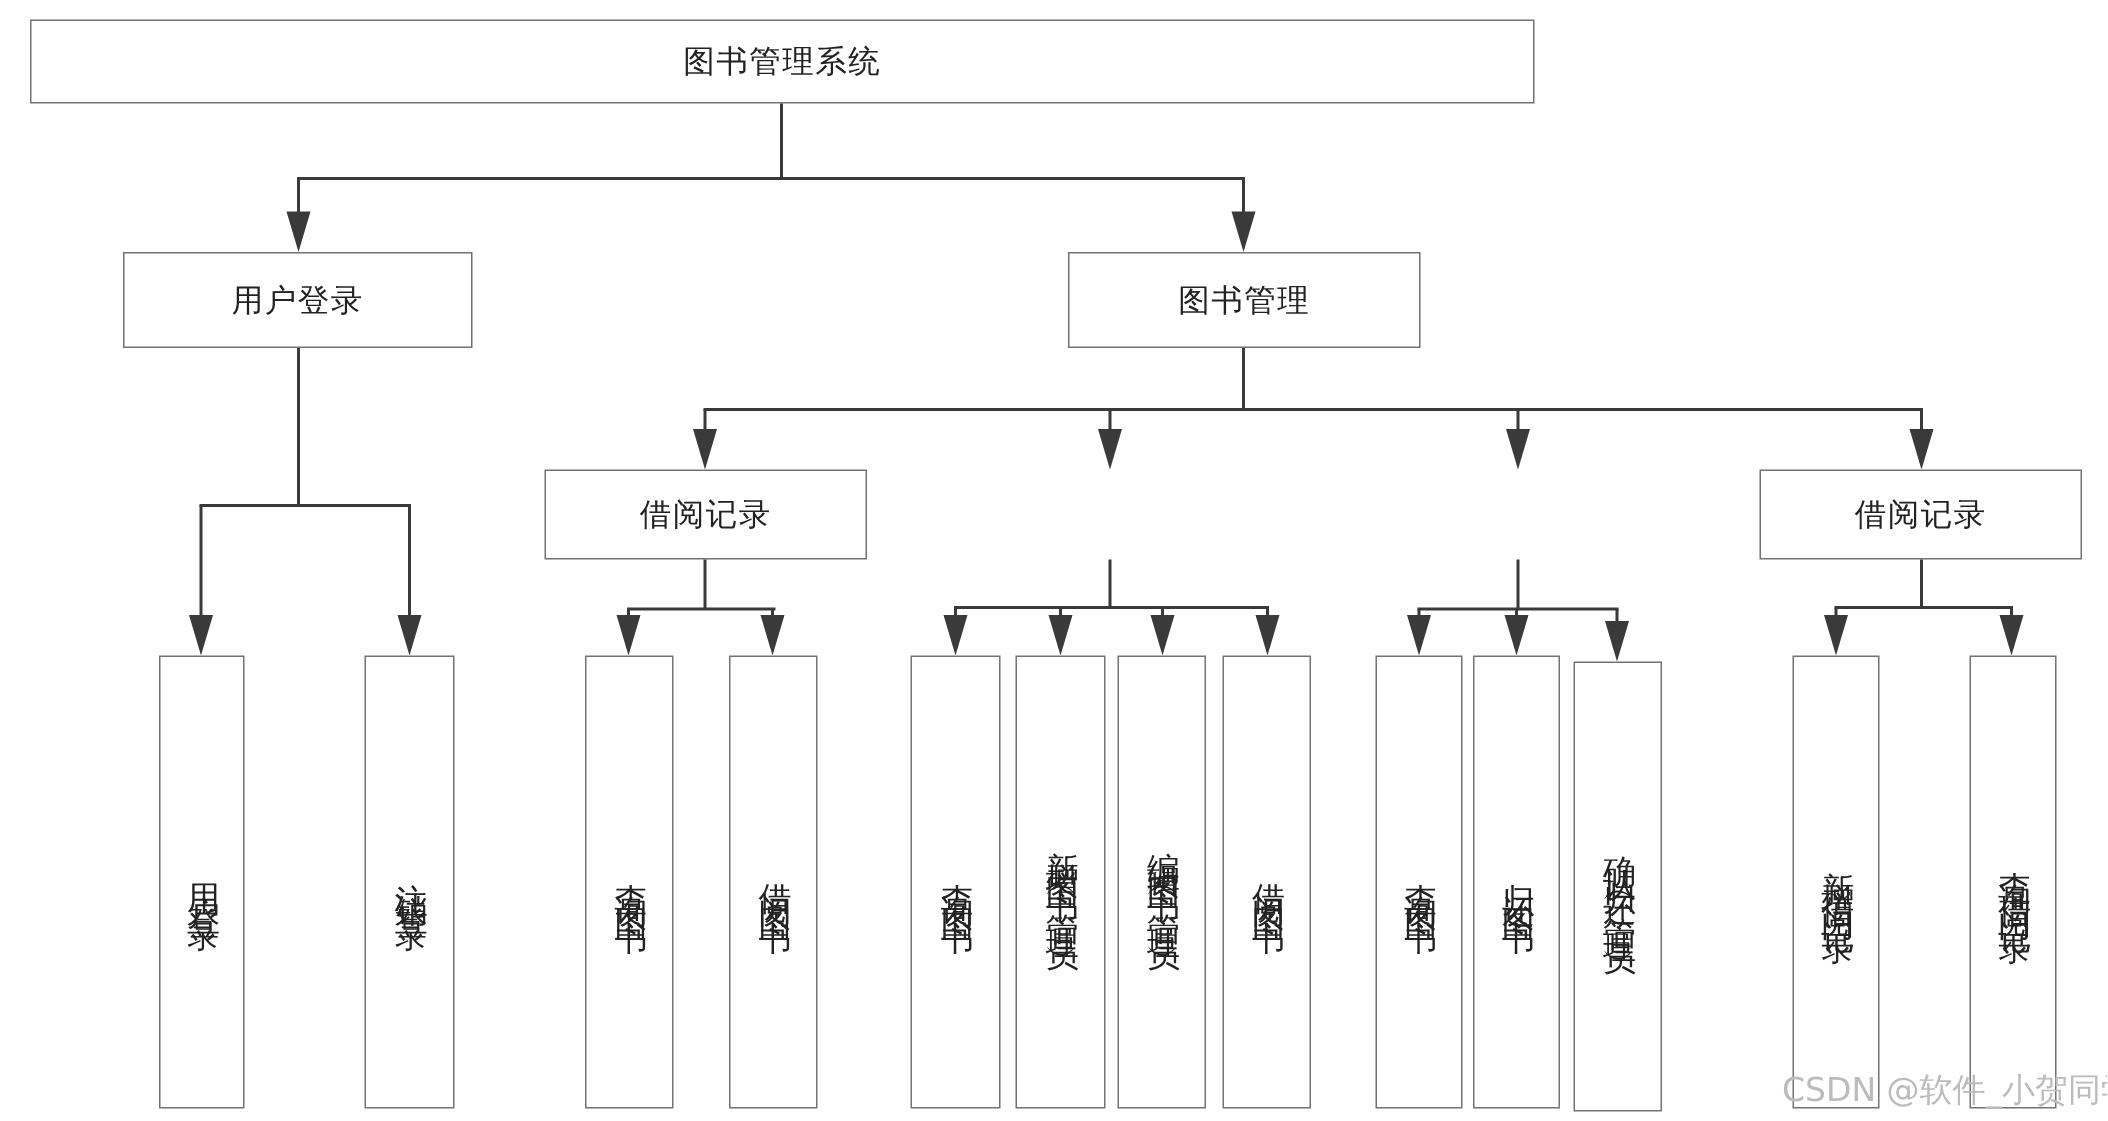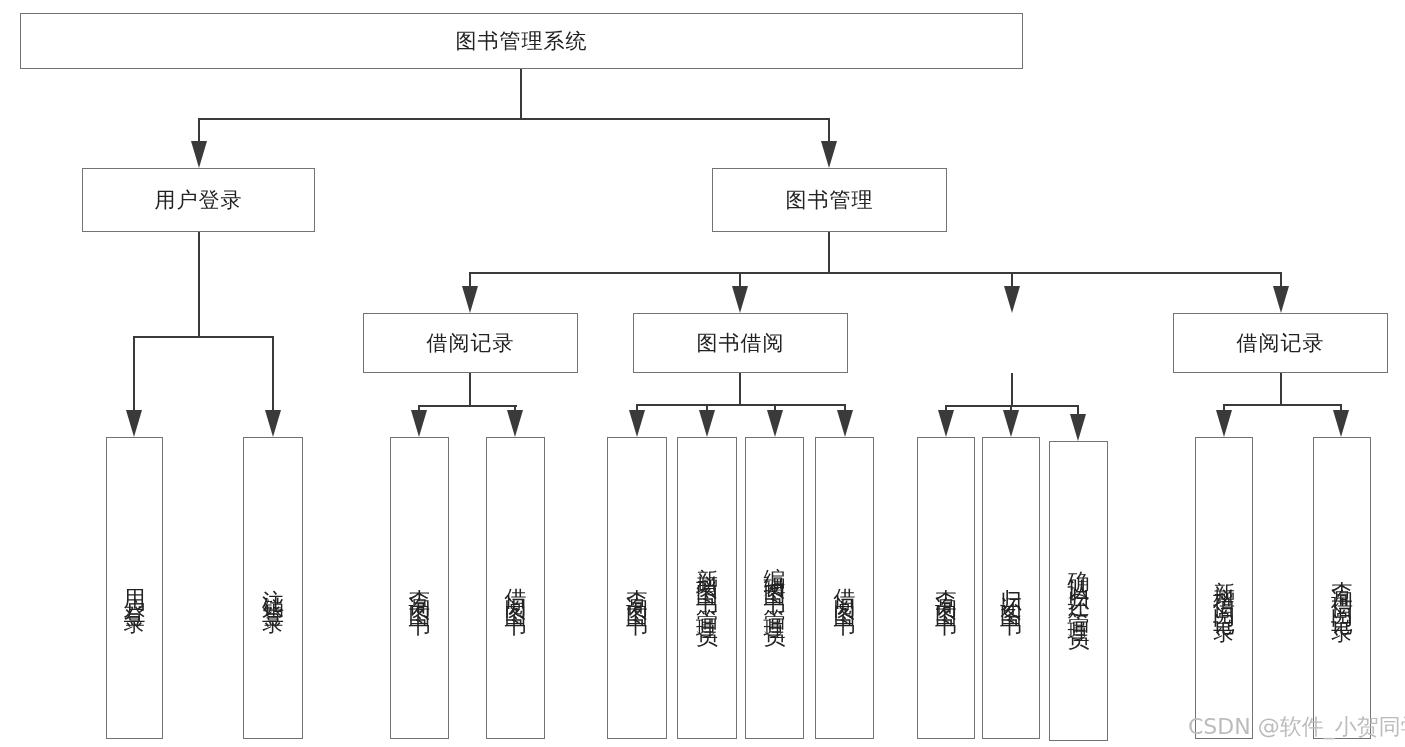--- a/index.html
+++ b/index.html
@@ -61,23 +61,20 @@
   <div class="arrow" style="left:462px;top:286px;"></div>
   <div class="vline" style="left:739px;top:273px;height:15px;"></div>
   <div class="arrow" style="left:732px;top:286px;"></div>
   <div class="vline" style="left:1011px;top:273px;height:15px;"></div>
   <div class="arrow" style="left:1004px;top:286px;"></div>
   <div class="vline" style="left:1280px;top:273px;height:15px;"></div>
   <div class="arrow" style="left:1273px;top:286px;"></div>
 
   <div class="box hbox" style="left:363px;top:313px;width:215px;height:60px;">
     <span>借阅记录</span>
-  </div>
-  <div class="box hbox" style="left:633px;top:313px;width:215px;height:60px;">
-    <span>图书借阅</span>
   </div>
   <div class="box hbox" style="left:1173px;top:313px;width:215px;height:60px;">
     <span>借阅记录</span>
   </div>
 
   <div class="vline" style="left:469px;top:373px;height:33px;"></div>
   <div class="hline" style="left:418px;top:405px;width:99px;"></div>
   <div class="vline" style="left:418px;top:406px;height:8px;"></div>
   <div class="arrow" style="left:411px;top:410px;"></div>
   <div class="vline" style="left:514px;top:406px;height:8px;"></div>

